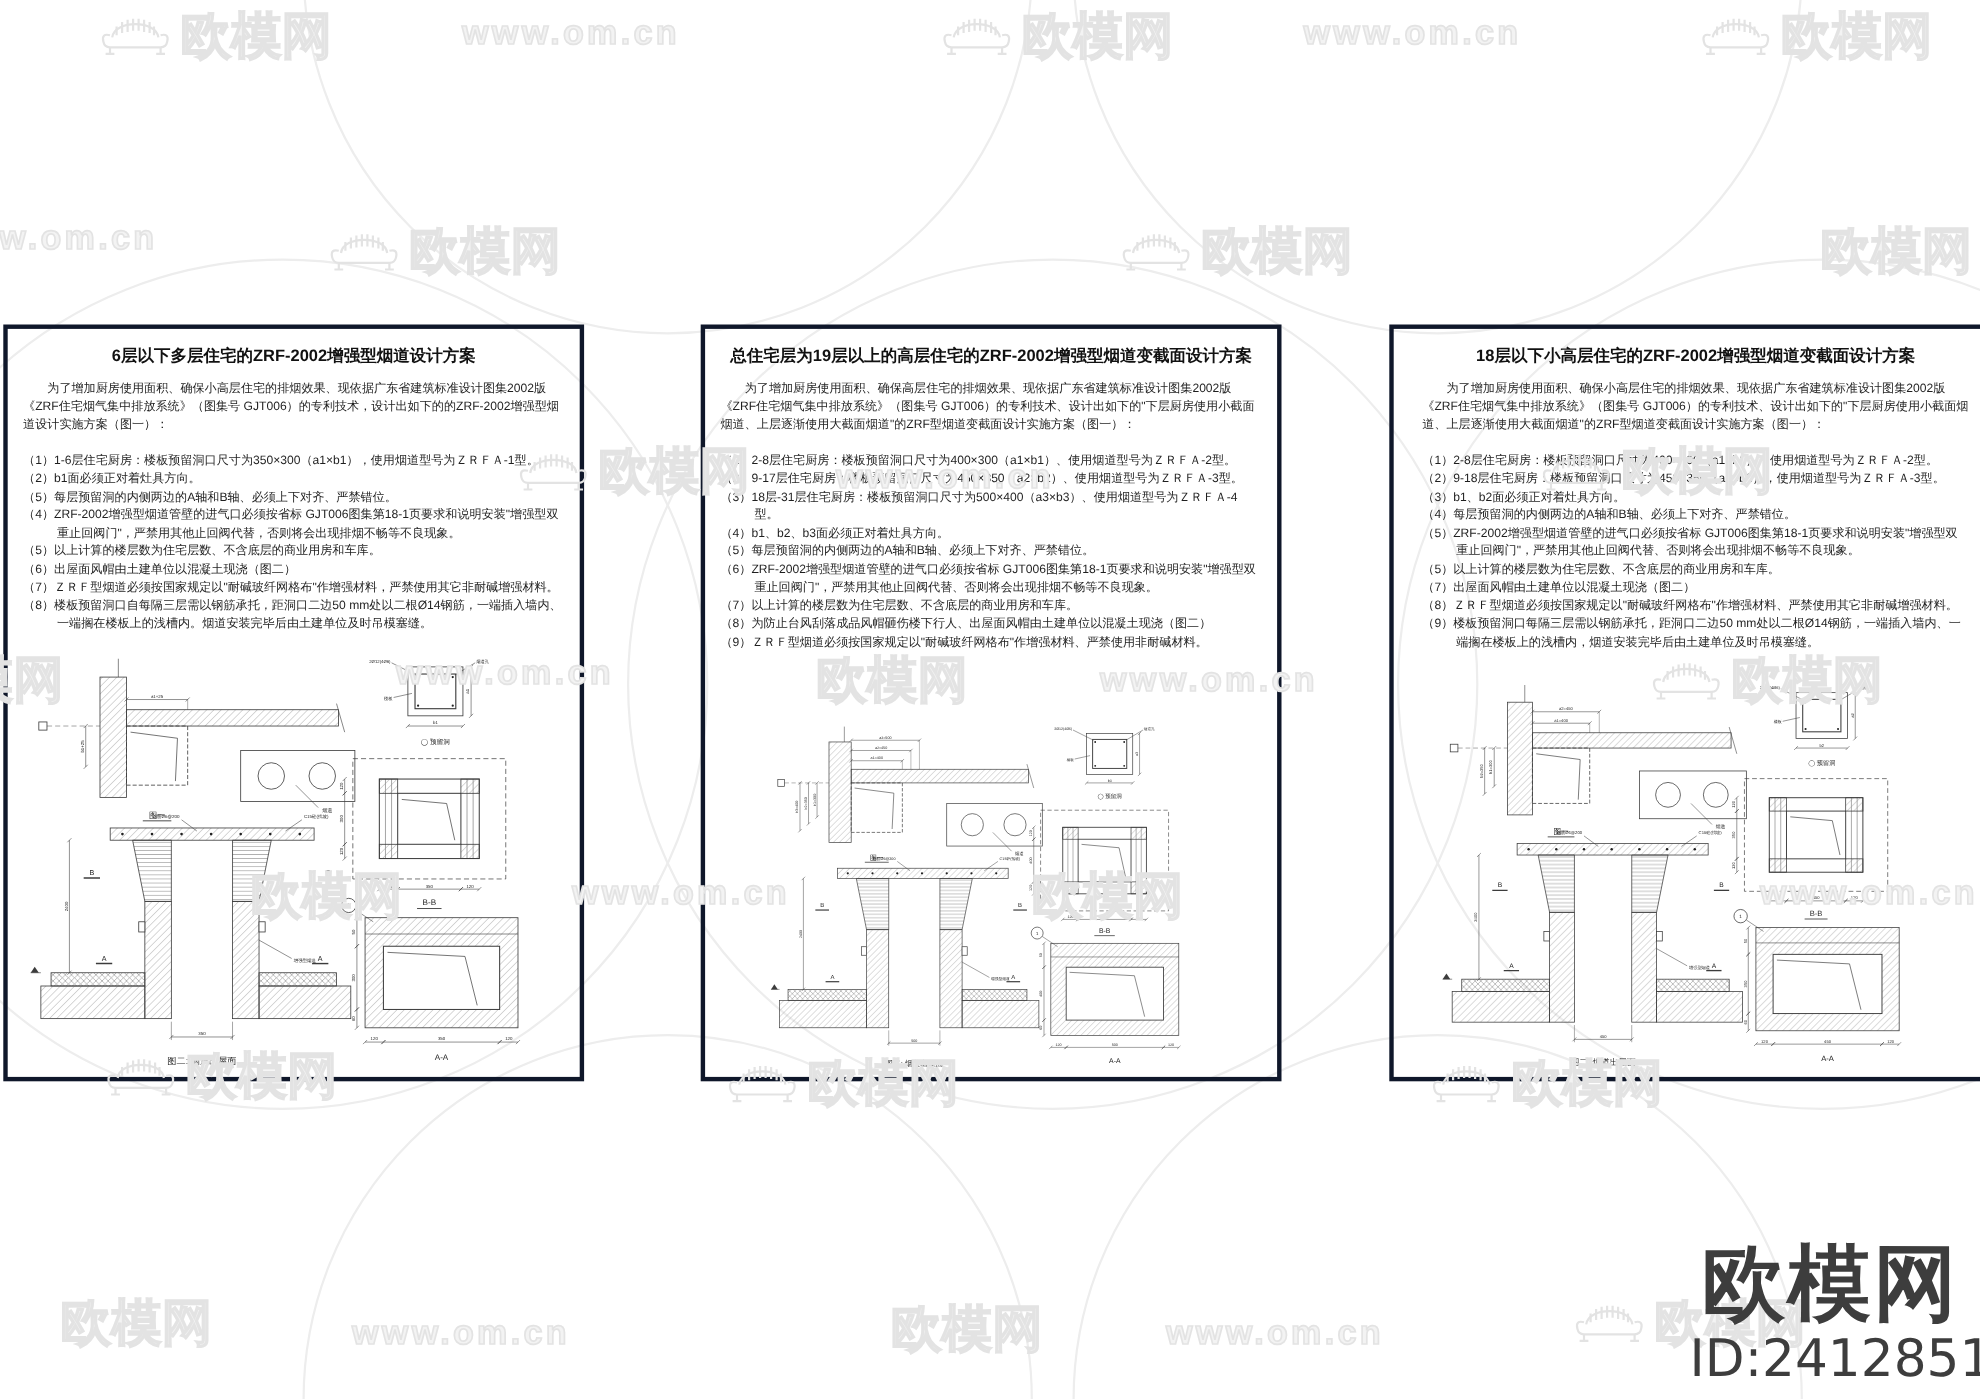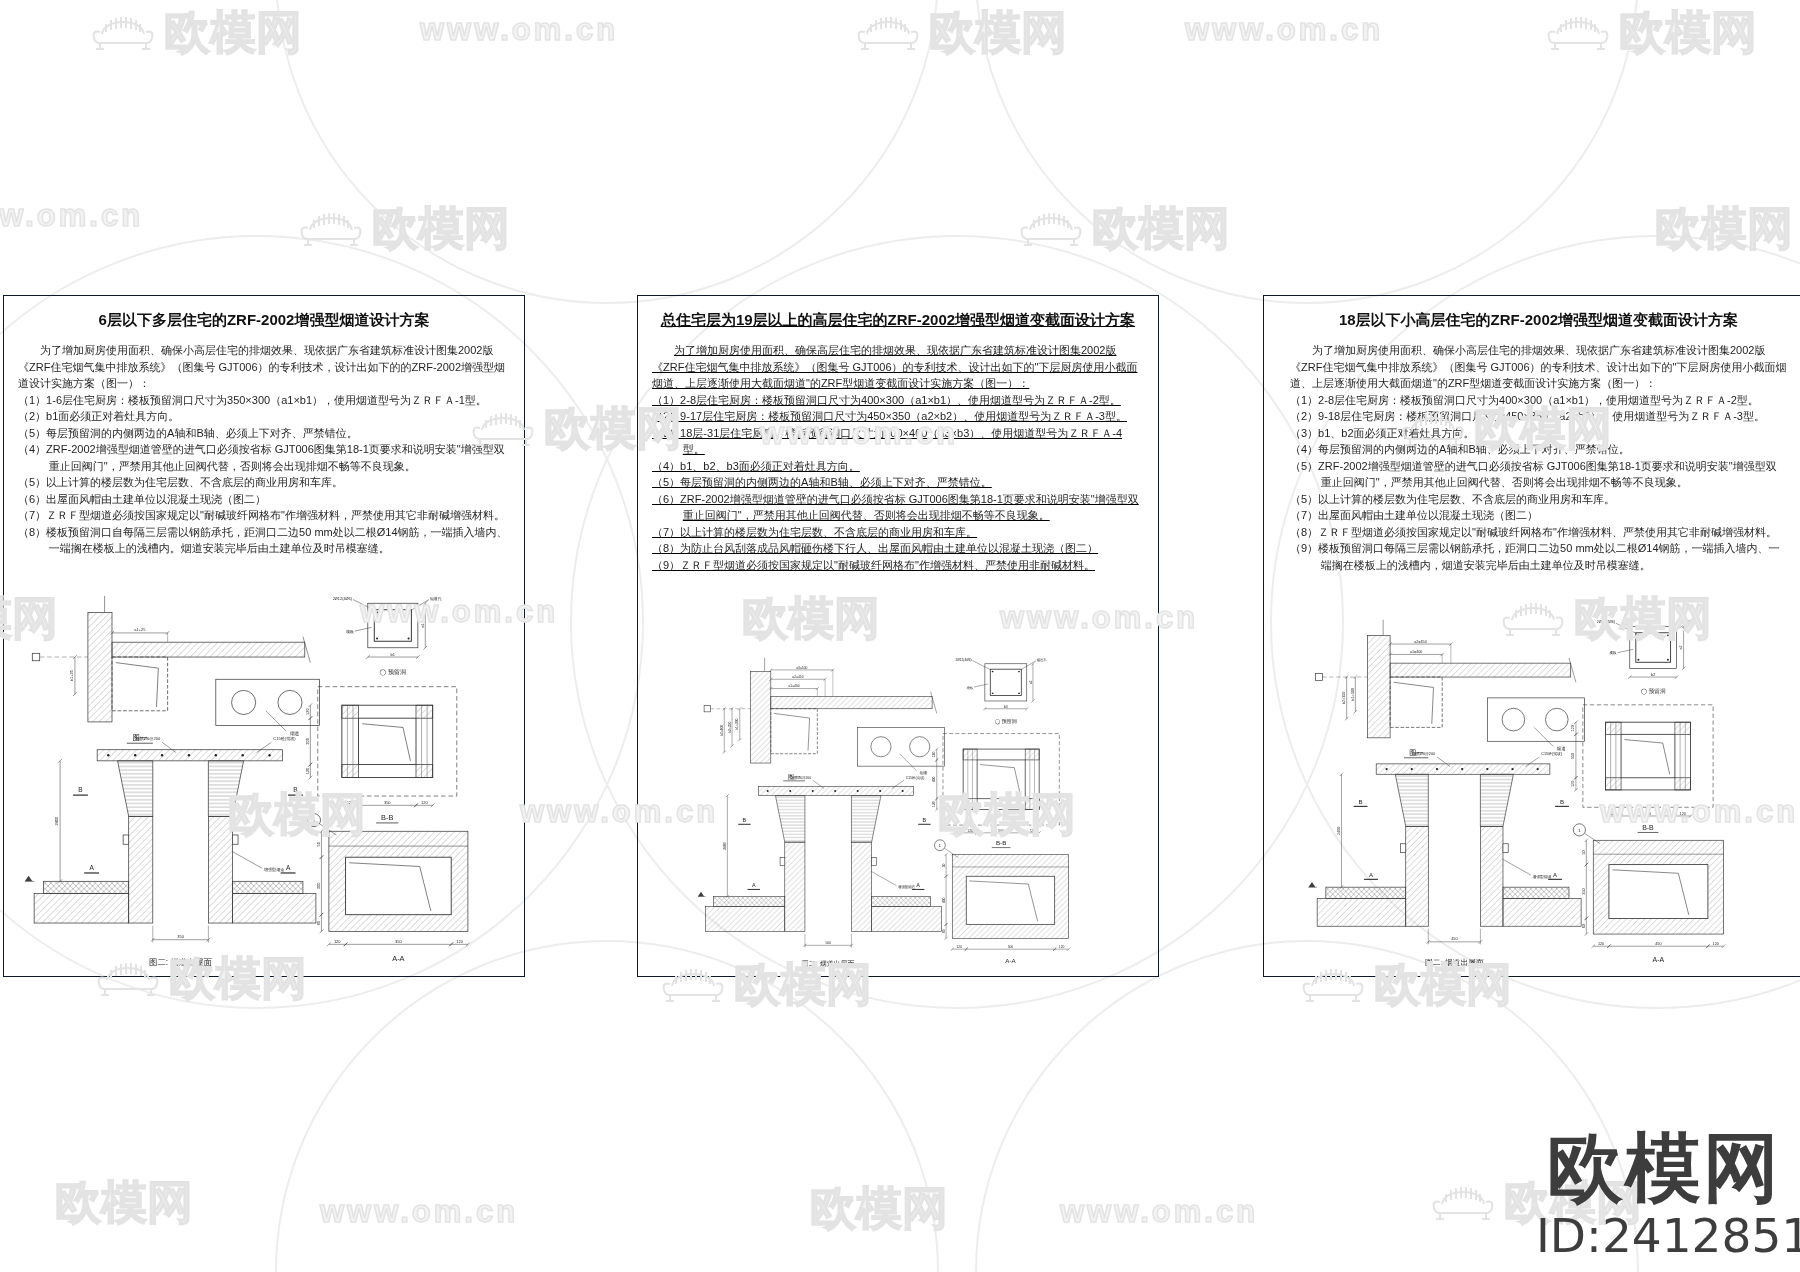--- a/index.html
+++ b/index.html
@@ -1,27 +1,27 @@
 <!DOCTYPE html>
 <html><head>
 <meta charset="utf-8">
 <style>
   html,body{margin:0;padding:0;}
   body{
     width:1800px;height:1272px;position:relative;overflow:hidden;background:#ffffff;
     font-family:"Liberation Sans",sans-serif;
   }
   
-  .panel{position:absolute;top:295px;height:680px;border:1px solid #0f172a;background:transparent;z-index:1;}
+  .panel{position:absolute;top:295px;height:680px;border:4px solid #0f172a;background:transparent;z-index:1;}
   #panel0{left:3px;width:520px;}
-  #panel1{left:637px;width:520px;text-decoration:underline;}
+  #panel1{left:637px;width:520px;}
   #panel2{left:1263px;width:525px;padding-left:12px;}
   .ptitle{margin-top:15px;text-align:center;font-weight:bold;font-size:15px;color:#111;}
   .ptext{margin:12px 14px 0 14px;font-size:11px;line-height:16.5px;color:#1f1f1f;}
-  .intro{text-indent:2em;margin-bottom:0;}
+  .intro{text-indent:2em;margin-bottom:16px;}
   .item{padding-left:2.8em;text-indent:-2.8em;}
   svg.fig{position:absolute;left:0;bottom:2px;width:100%;display:block;}
   
   .wm{position:absolute;z-index:5;pointer-events:none;white-space:nowrap;
       color:#f3f3f3;-webkit-text-stroke:1.5px #e3e3e3;font-weight:800;display:flex;align-items:center;gap:8px;}
   .wm-b{font-size:46px;}
   .wm-u{font-size:31px;letter-spacing:3px;}
   .wm-circle{position:absolute;z-index:0;border:2px solid #ededed;border-radius:50%;pointer-events:none;}
   .wm-sofa{flex:0 0 auto;}
   

